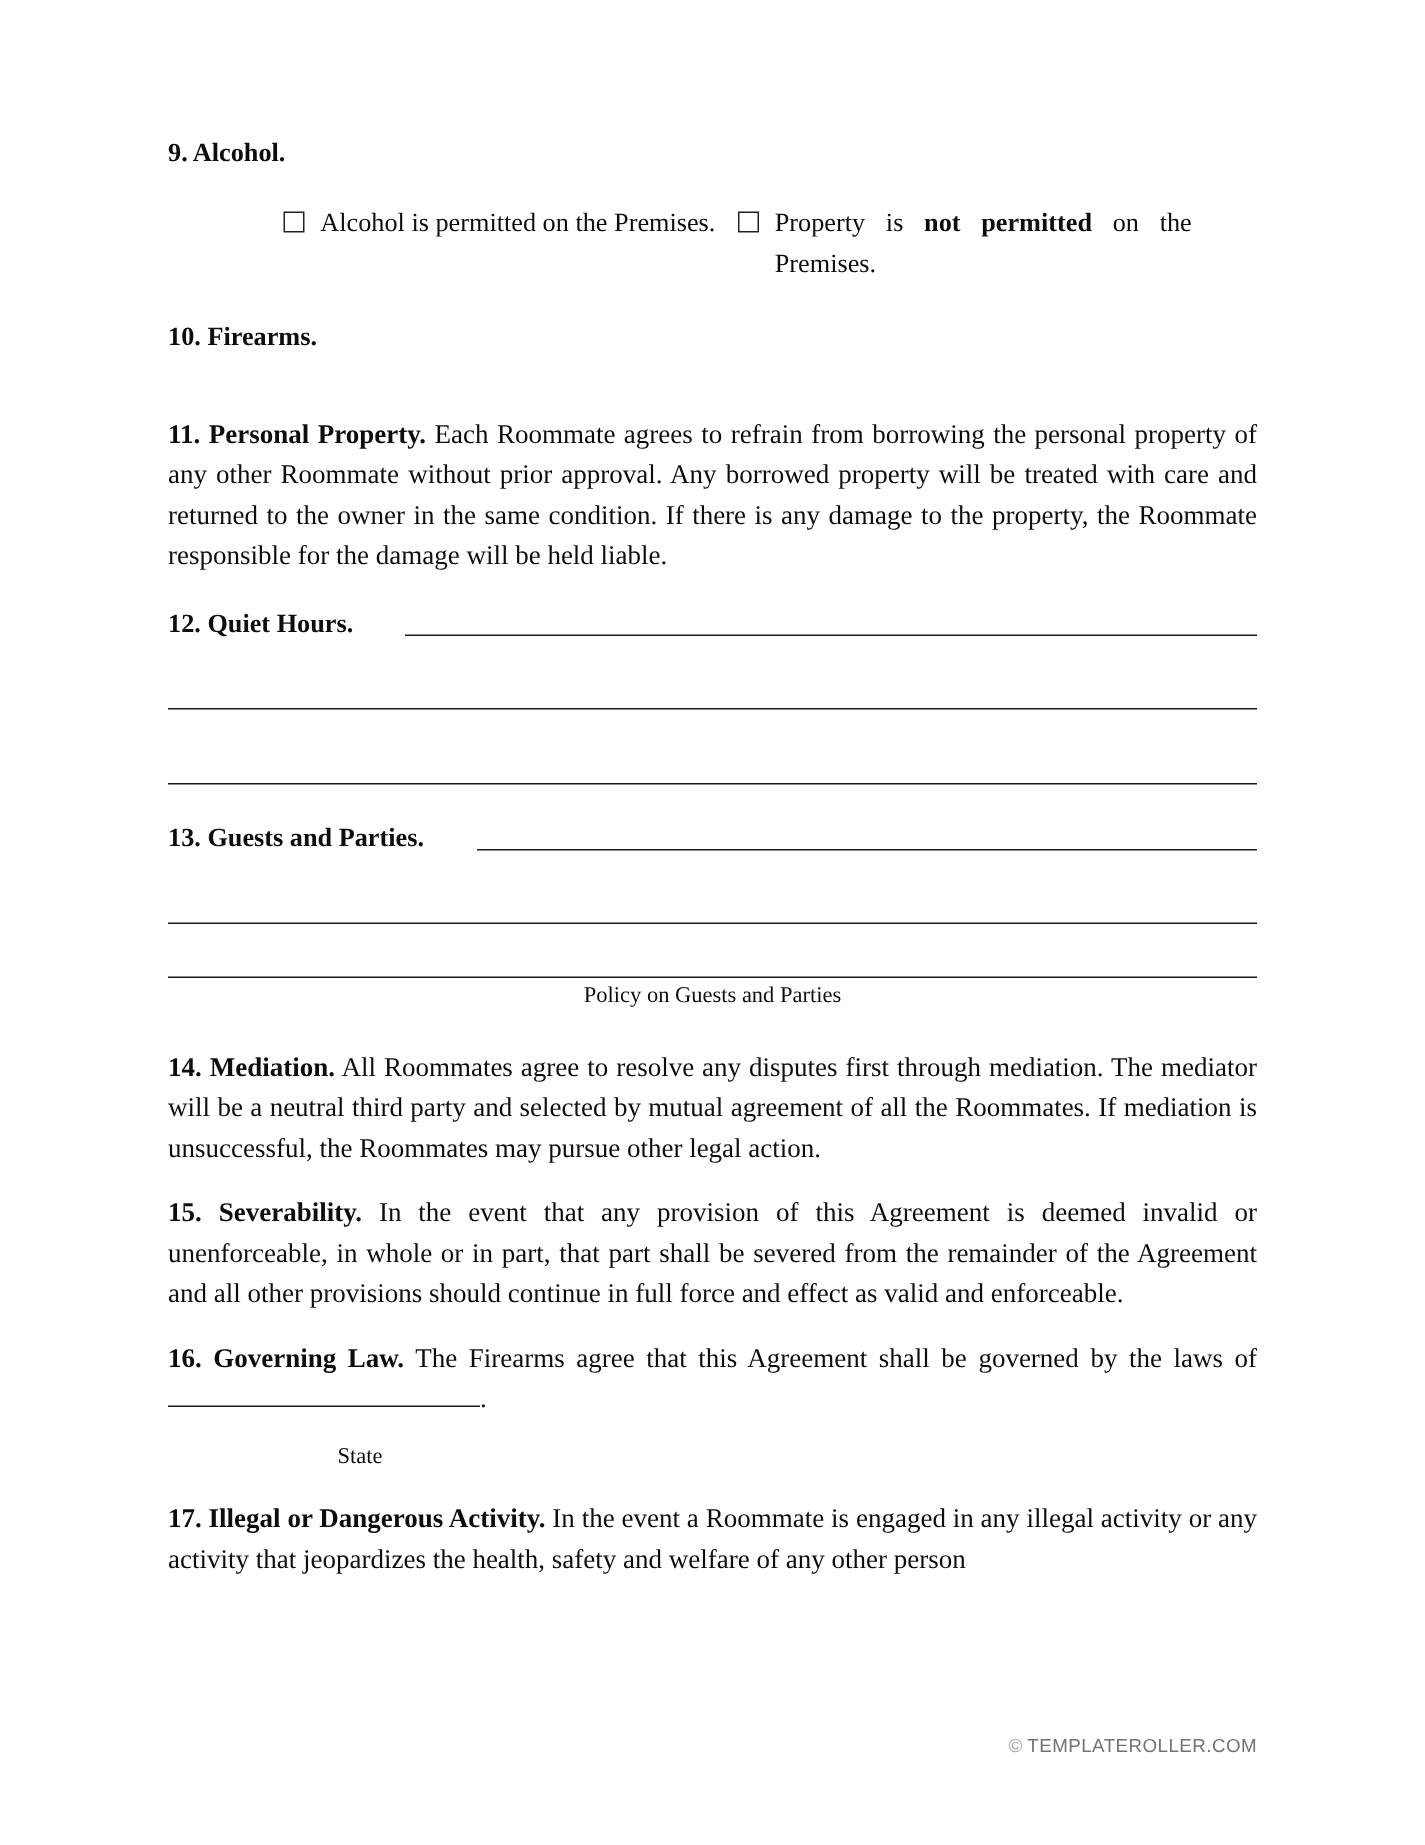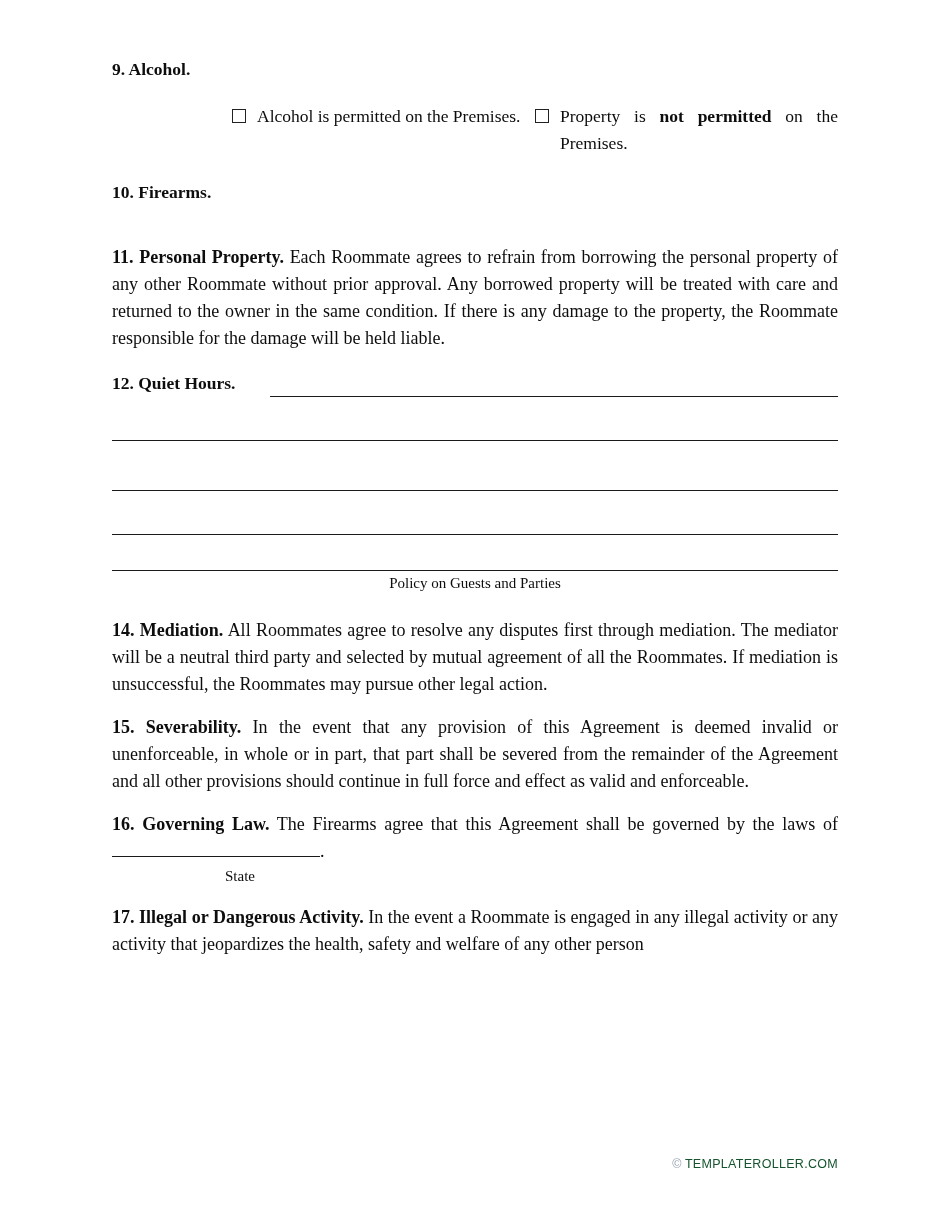--- a/index.html
+++ b/index.html
@@ -4,74 +4,74 @@
 <style>
   * { margin: 0; padding: 0; box-sizing: border-box; }
   html, body { width: 950px; height: 1230px; }
   body {
     background: #ffffff;
     font-family: "Liberation Serif", serif;
     color: #0d0d0d;
     position: relative;
     overflow: hidden;
   }
-  .page { padding: 56px 112px 0 112px; }
+  .page { padding: 88px 112px 0 112px; }
 
   .para { font-size: 18px; line-height: 27px; text-align: justify; }
   strong { font-weight: bold; }
   .sec-heading { font-size: 17.5px; line-height: 27px; font-weight: bold; }
 
-  .opt-row { display: flex; justify-content: flex-end; padding-left: 33px; }
+  .opt-row { display: flex; justify-content: center; padding-left: 33px; }
   .opt { width: 303px; display: flex; }
   .cbox {
     width: 14px; height: 14px;
     border: 1.6px solid #222;
     flex: 0 0 14px;
     margin: 6px 11px 0 0;
     background: #fff;
     cursor: pointer;
   }
   .opt-text { font-size: 17.5px; line-height: 27px; text-align: justify; flex: 1; }
 
-  .fill-head { display: flex; align-items: flex-end; gap: 28px; }
+  .fill-head { display: flex; align-items: flex-start; gap: 28px; }
   .fill-head .head { font-size: 17.5px; line-height: 27px; font-weight: bold; white-space: nowrap; }
   .line { border-bottom: 1.3px solid #1a1a1a; }
   .fill-head .line { flex: 1; height: 22px; margin-left: 7px; }
   .line.full { height: 14px; }
 
   .caption { text-align: center; font-size: 15px; line-height: 20px; margin-top: 2px; }
   .blank {
     display: inline-block;
     width: 208px;
     height: 14px;
     border-bottom: 1.3px solid #1a1a1a;
     vertical-align: baseline;
   }
-  .state-caption { font-size: 15px; line-height: 19px; width: 212px; margin-left: 22px; text-align: center; margin-top: 2px; }
+  .state-caption { font-size: 15px; line-height: 19px; width: 212px; margin-left: 22px; text-align: center; margin-top: 16px; }
 
   .mb20 { margin-bottom: 20px; }
   .mb22 { margin-bottom: 22px; }
   .mb18 { margin-bottom: 18px; }
   .mt30 { margin-top: 30px; }
   .mt36 { margin-top: 36px; }
   .mt24 { margin-top: 24px; }
   .mt22 { margin-top: 22px; }
   .mt18 { margin-top: 18px; }
   .mt16 { margin-top: 16px; }
 
   .footer {
     position: absolute;
     top: 1157px;
     right: 112px;
     font-family: "Liberation Sans", sans-serif;
     font-size: 12.5px;
     letter-spacing: 0.3px;
   }
   .footer .copy { color: #97a2b2; margin-right: 3px; }
-  .footer .brand { color: #14532d; text-decoration: none; cursor: pointer; }
+  .footer .brand { color: #737373; text-decoration: none; cursor: pointer; }
 </style>
 </head>
 <body>
 
 <div class="page">
 
   <div class="sec-heading mb20">9. Alcohol.</div>
   <div class="opt-row mb22">
     <div class="opt">
       <span class="cbox"></span>
@@ -92,20 +92,24 @@
     <span>Each Roommate agrees to refrain from borrowing the personal property of any other Roommate without prior approval. Any borrowed property will be treated with care and returned to the owner in the same condition. If there is any damage to the property, the Roommate responsible for the damage will be held liable.</span>
   </p>
 
   <div class="fill-head mt18">
     <span class="head">12. Quiet Hours.</span>
     <div class="line"></div>
   </div>
   <div class="line full mt30"></div>
   <div class="line full mt36"></div>
 
+  <div class="fill-head mt22">
+    <span class="head">13. Guests and Parties.</span>
+    <div class="line"></div>
+  </div>
   <div class="line full mt30"></div>
   <div class="line full mt22"></div>
   <div class="caption">Policy on Guests and Parties</div>
 
   <p class="para mt24">
     <strong>14. Mediation.</strong>
     <span>All Roommates agree to resolve any disputes first through mediation. The mediator will be a neutral third party and selected by mutual agreement of all the Roommates. If mediation is unsuccessful, the Roommates may pursue other legal action.</span>
   </p>
 
   <p class="para mt16">

